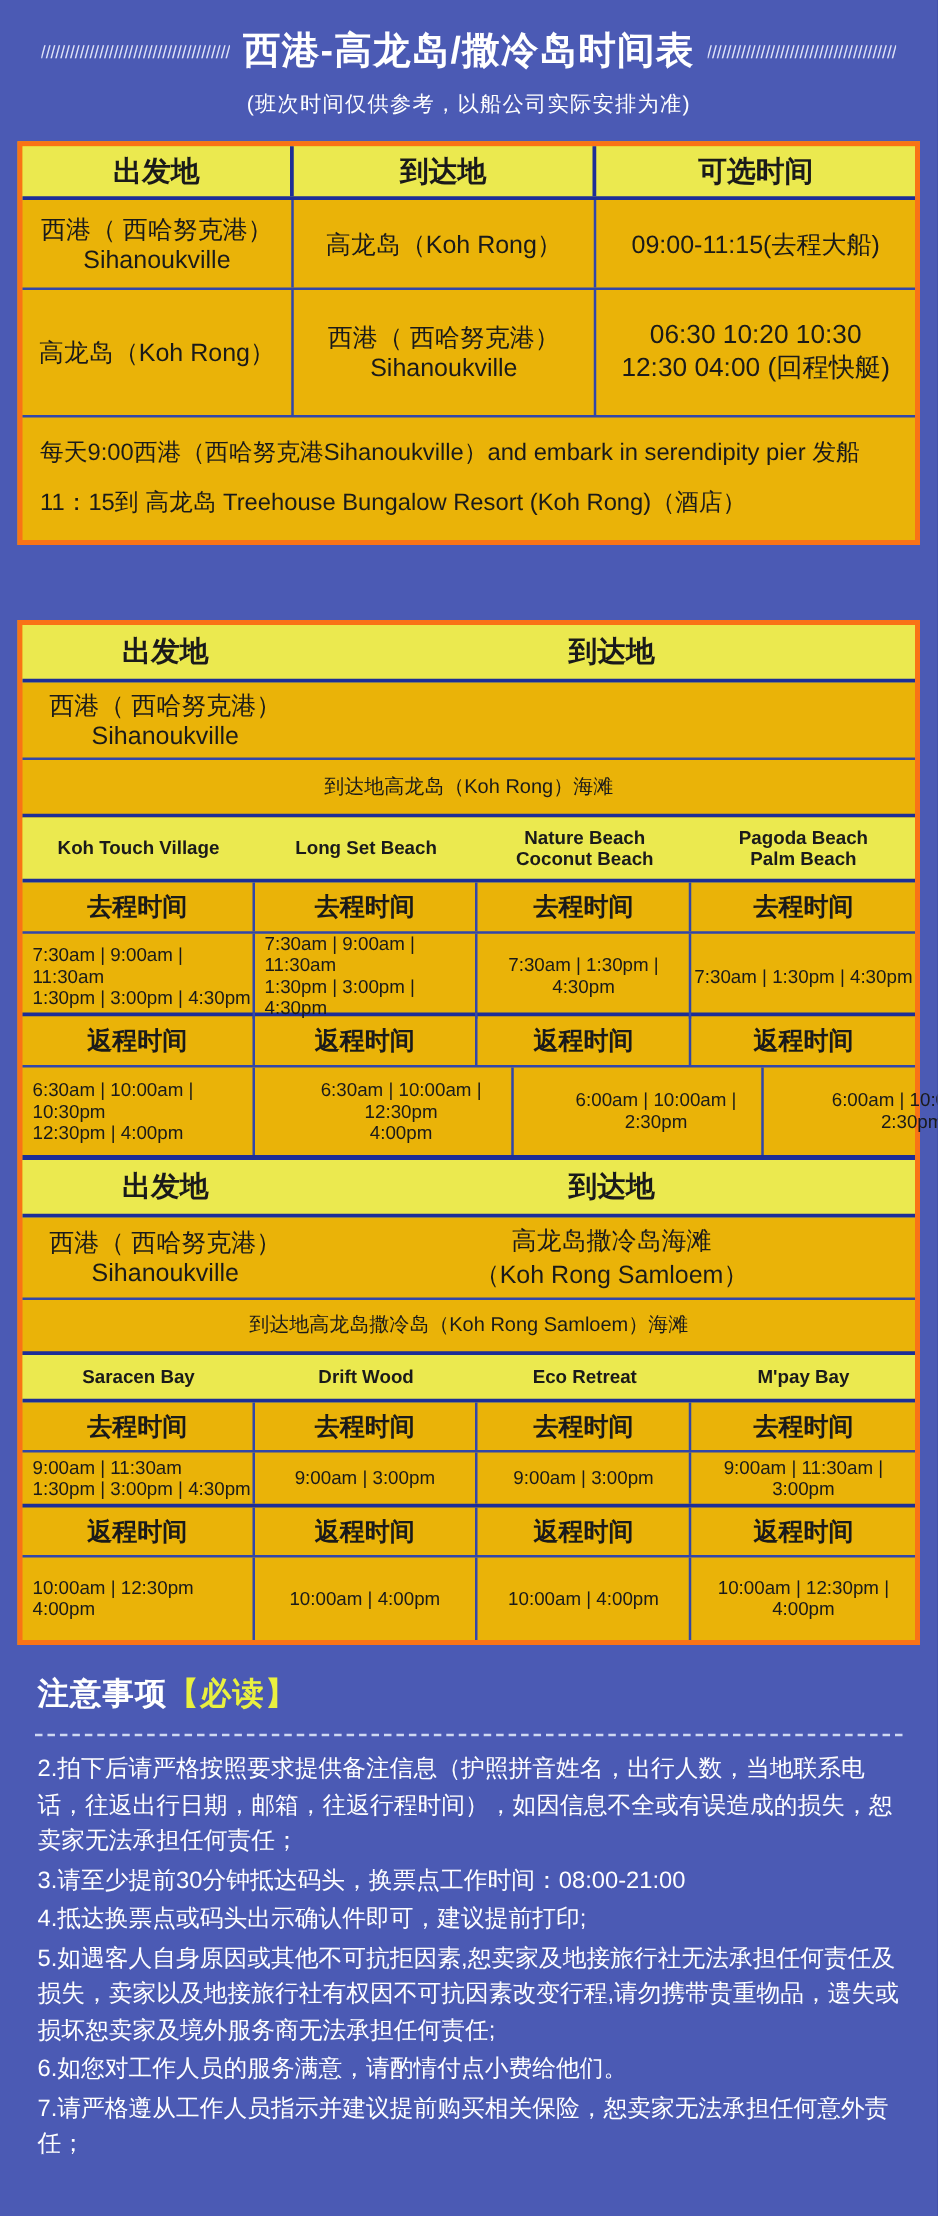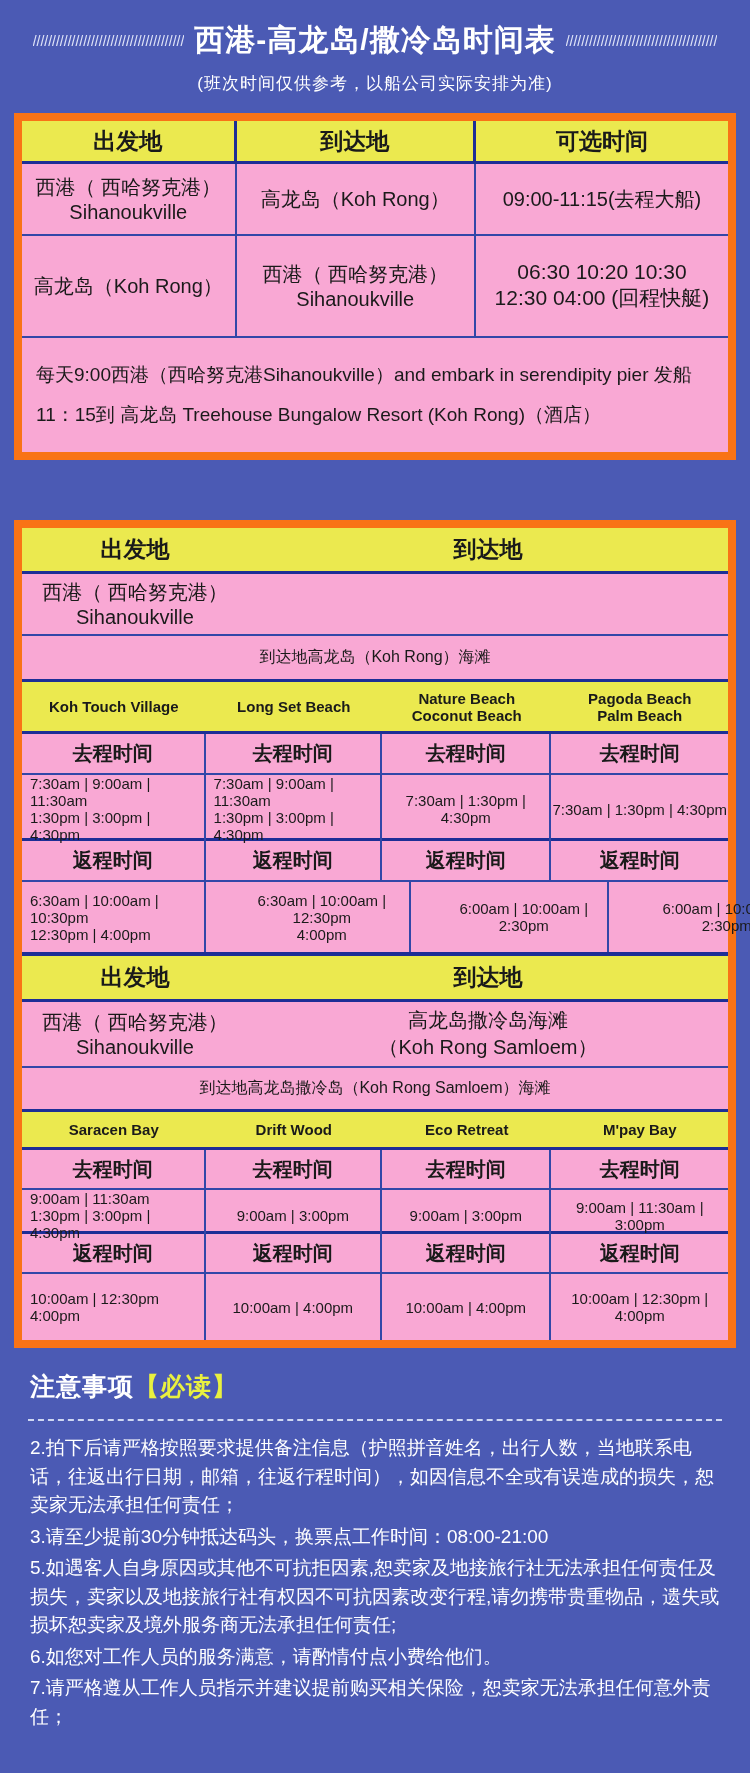--- a/index.html
+++ b/index.html
@@ -14,39 +14,39 @@
   .hero { text-align:center; padding-top:20px; color:#fff; }
   .hero-row { display:flex; align-items:center; justify-content:center; gap:10px; }
   .slashes {
     font-size:14px; letter-spacing:0px; opacity:.92; white-space:nowrap;
     overflow:hidden; max-width:188px; flex:0 1 auto; color:#eef1ff;
   }
   .main-title { font-size:30px; font-weight:bold; white-space:nowrap; letter-spacing:1px; }
   .subtitle { margin-top:11px; font-size:17px; letter-spacing:1px; }
 
   
-  .tbl { margin:0 14px; border:8px solid #f97316; background:#f9a8d4; }
+  .tbl { margin:0 14px; border:4px solid #f97316; background:#eab308; }
   .tbl1 { margin-top:18px; }
   .tbl23 { margin-top:60px; }
   .yellow { background:#ebe94f; }
   .b-thick { border-bottom:3px solid #1d2e96; }
   .b-thin  { border-bottom:2px solid #3247a8; }
   .b-sep   { border-bottom:4px solid #1d2e96; }
   .cell { display:flex; align-items:center; justify-content:center; text-align:center; white-space:pre-line; }
   .vr3 > .cell { border-right:3px solid #1d2e96; }
   .vr2 > .cell { border-right:2px solid #3247a8; }
   .vr3 > .cell:last-child, .vr2 > .cell:last-child { border-right:none; }
 
   
   .t1-grid { display:grid; grid-template-columns:30.4% 33.9% 35.7%; }
   .t1-head { height:43px; font-size:23px; font-weight:bold; }
   .t1-row1 { height:72px; font-size:20px; }
   .t1-row2 { height:102px; font-size:20px; }
   .t1-row2 .time-cell { font-size:21px; }
-  .t1-note { height:114px; font-size:19px; line-height:2.1; padding:0 14px;
+  .t1-note { height:98px; font-size:19px; line-height:2.1; padding:0 14px;
              display:flex; align-items:center; text-align:left; white-space:pre-line; }
 
   
   .split { display:grid; grid-template-columns:32% 68%; }
   .split-head { height:46px; font-size:23px; font-weight:bold; }
   .route-row { height:62px; font-size:20px; }
   .dest-row { height:46px; font-size:16px; font-weight:normal; display:flex;
               align-items:center; justify-content:center; }
   .g4 { display:grid; grid-template-columns:26% 25% 24% 25%; }
   .beach-head { font-size:15px; font-weight:bold; }
@@ -193,19 +193,20 @@
       <div class="cell">10:00am | 4:00pm</div>
       <div class="cell">10:00am | 12:30pm | 4:00pm</div>
     </div>
   </div>
 
   <div class="notice-head"><span>注意事项</span><span class="hl">【必读】</span></div>
   <div class="dashed"></div>
   <div class="notes">
     <div>2.拍下后请严格按照要求提供备注信息（护照拼音姓名，出行人数，当地联系电话，往返出行日期，邮箱，往返行程时间），如因信息不全或有误造成的损失，恕卖家无法承担任何责任；</div>
     <div>3.请至少提前30分钟抵达码头，换票点工作时间：08:00-21:00</div>
+    <div>4.抵达换票点或码头出示确认件即可，建议提前打印;</div>
     <div>5.如遇客人自身原因或其他不可抗拒因素,恕卖家及地接旅行社无法承担任何责任及损失，卖家以及地接旅行社有权因不可抗因素改变行程,请勿携带贵重物品，遗失或损坏恕卖家及境外服务商无法承担任何责任;</div>
     <div>6.如您对工作人员的服务满意，请酌情付点小费给他们。</div>
     <div>7.请严格遵从工作人员指示并建议提前购买相关保险，恕卖家无法承担任何意外责任；</div>
 
   </div>
 
 </div>
 
 </body></html>

